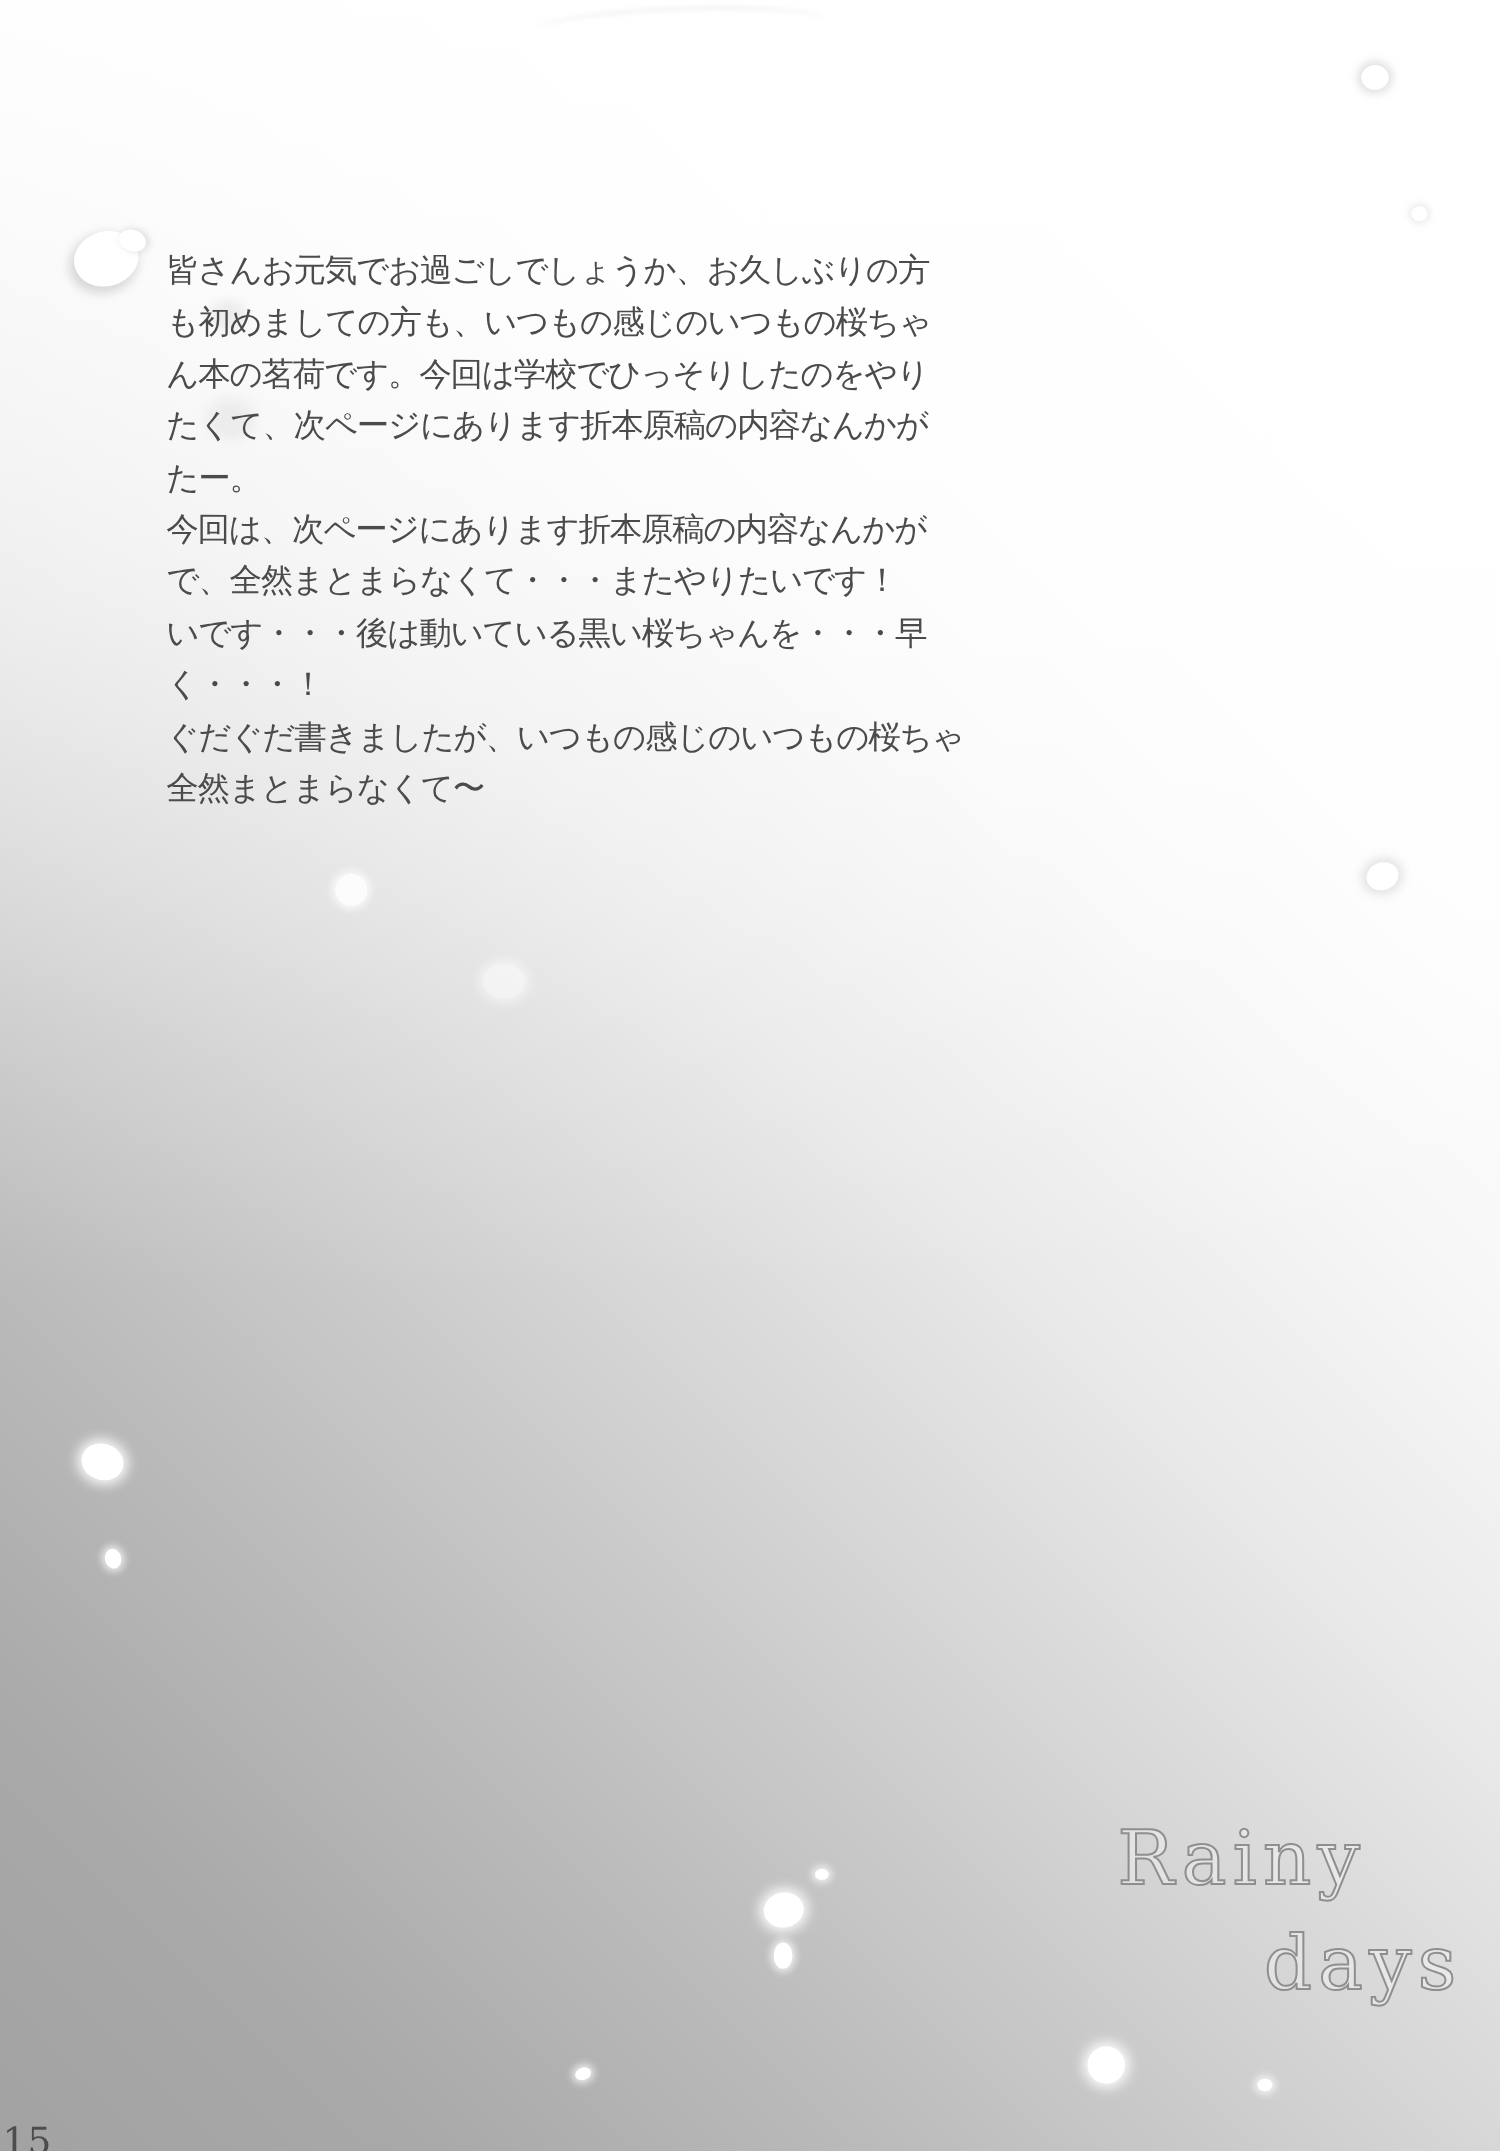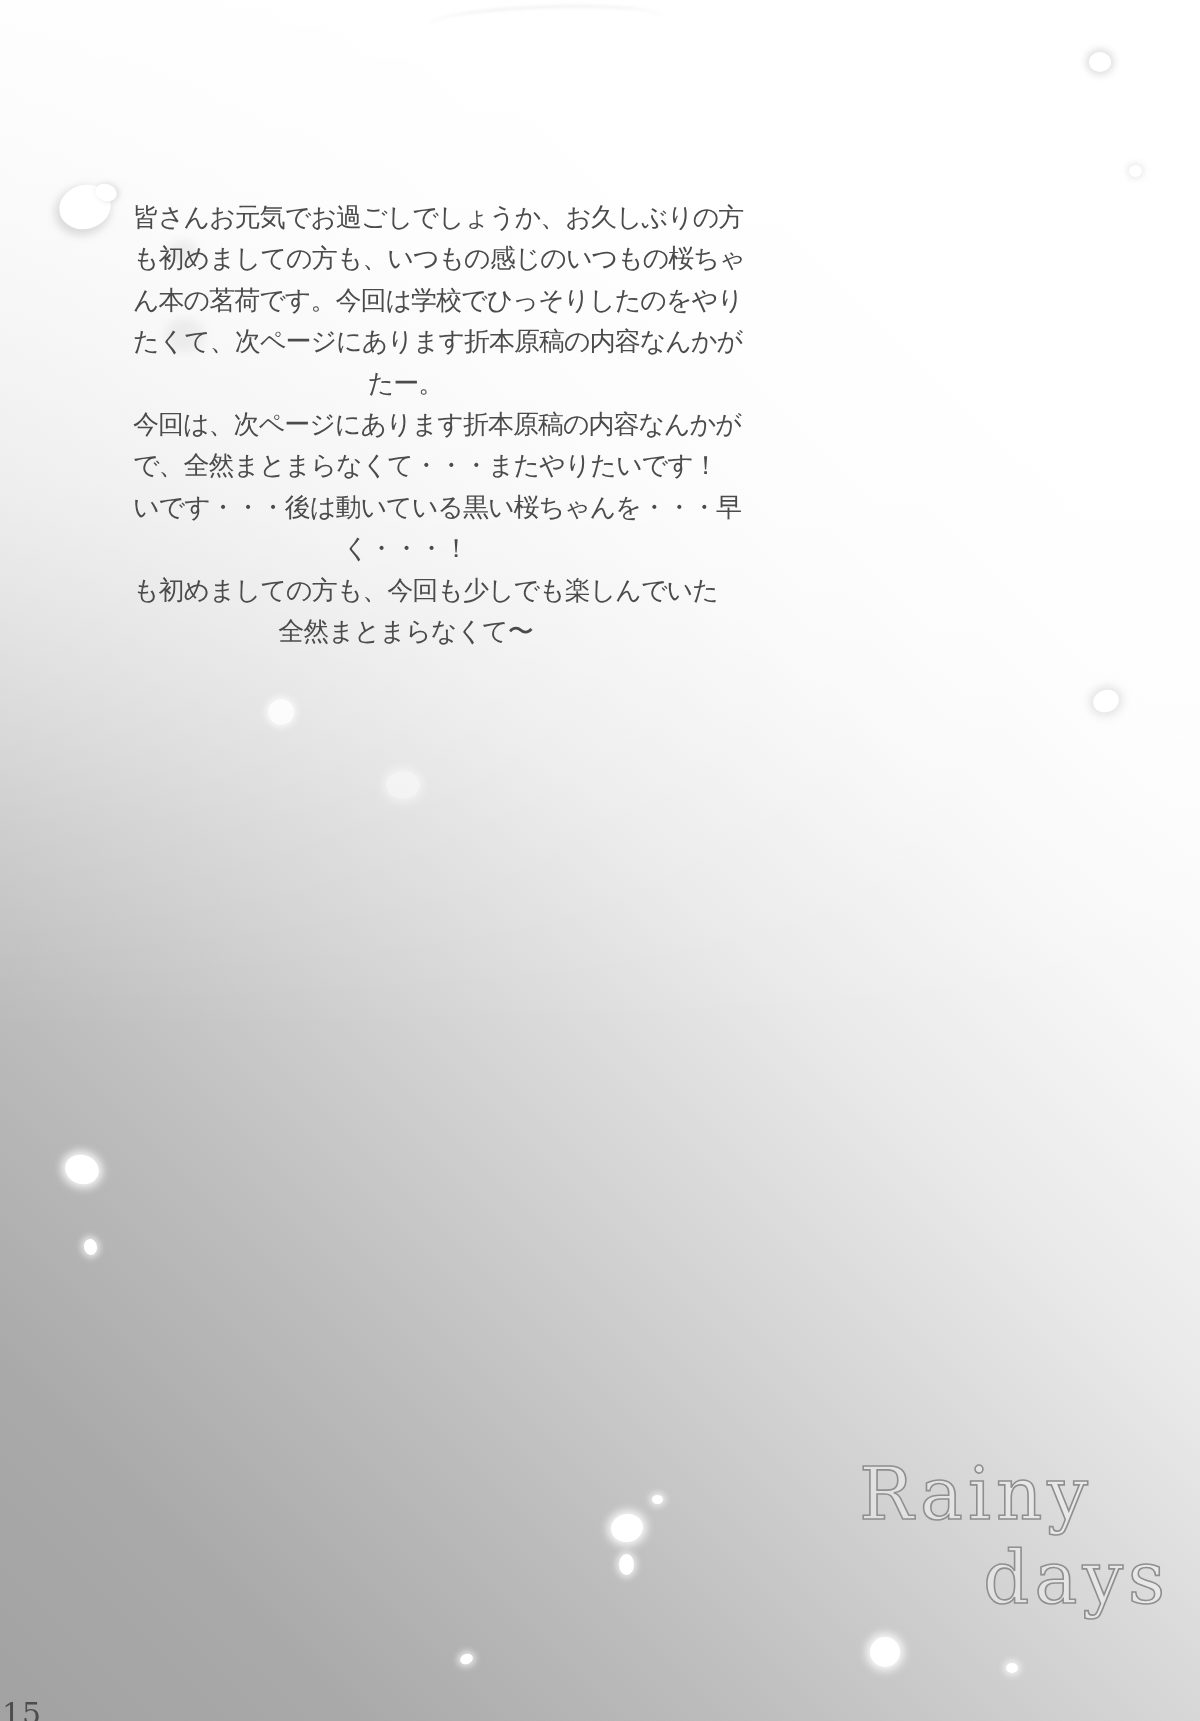--- a/index.html
+++ b/index.html
@@ -4,40 +4,39 @@
 <style>
   html,body{margin:0;padding:0;}
   .page{
     position:relative;
     width:1200px;height:1721px;
     overflow:hidden;
     background:
       linear-gradient(180deg, rgba(255,255,255,0.92) 0%, rgba(255,255,255,0.55) 28%, rgba(255,255,255,0.15) 48%, rgba(255,255,255,0) 60%),
       linear-gradient(45deg, #a2a2a2 0%, #a9a9a9 12%, #bcbcbc 25%, #d2d2d2 38%, #e9e9e9 52%, #f7f7f7 64%, #fdfdfd 74%, #ffffff 100%);
     font-family:"DejaVu Sans", sans-serif;
-    text-align:center;
   }
   
   .afterword{
     position:absolute;
     left:133px;top:197px;width:545px;
     z-index:2;
     color:#4b4b4b;
     font-size:26px;
     line-height:41.4px;
     letter-spacing:-1px;
     font-family:"DejaVu Sans", sans-serif;
   }
   .ln{white-space:nowrap;}
   
   .title-word{
     position:absolute;
     z-index:3;
     font-family:"DejaVu Serif", serif;
-    font-size:72px;
+    font-size:60px;
     letter-spacing:5px;
     color:rgba(255,255,255,0.35);
     -webkit-text-stroke:1.6px #8f8f8f;
     white-space:nowrap;
   }
   .title-rainy{right:107px;top:1452px;}
   .title-days{right:30px;top:1536px;}
   
   .page-num{
     position:absolute;
@@ -112,21 +111,21 @@
   <div class="afterword">
     <div class="ln">皆さんお元気でお過ごしでしょうか、お久しぶりの方</div>
     <div class="ln">も初めましての方も、いつもの感じのいつもの桜ちゃ</div>
     <div class="ln">ん本の茗荷です。今回は学校でひっそりしたのをやり</div>
     <div class="ln">たくて、次ページにあります折本原稿の内容なんかが</div>
     <div class="ln">たー。</div>
     <div class="ln">今回は、次ページにあります折本原稿の内容なんかが</div>
     <div class="ln">で、全然まとまらなくて・・・またやりたいです！</div>
     <div class="ln">いです・・・後は動いている黒い桜ちゃんを・・・早</div>
     <div class="ln">く・・・！</div>
-    <div class="ln">も初めましての方も、今回も少しでも楽しんでいた</div>
+    <div class="ln">ぐだぐだ書きましたが、いつもの感じのいつもの桜ちゃ</div>
     <div class="ln">全然まとまらなくて〜</div>
   </div>
 
   <div class="title-word title-rainy">Rainy</div>
   <div class="title-word title-days">days</div>
 
   <div class="page-num">15</div>
 
 </div>
 

